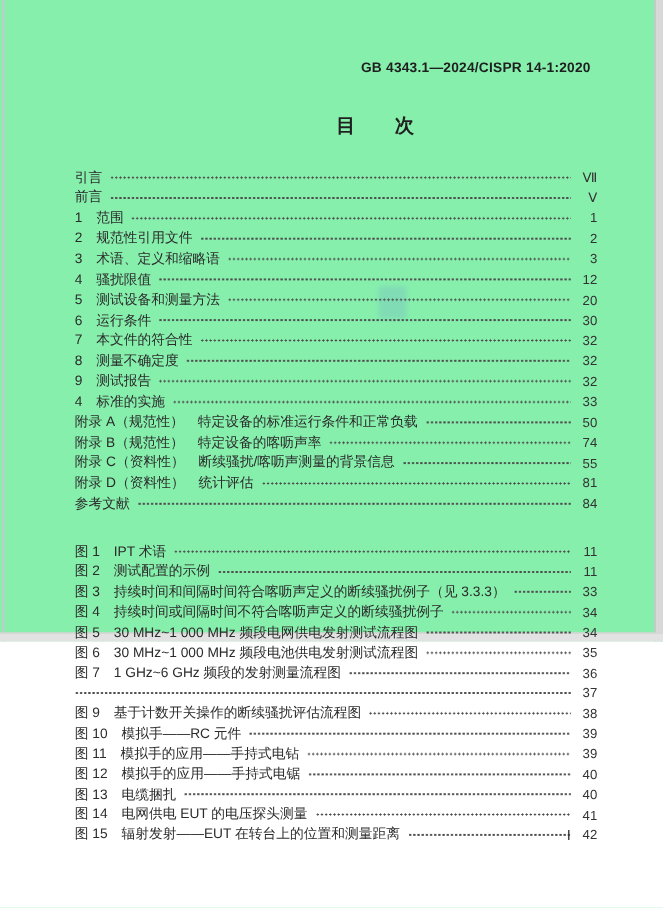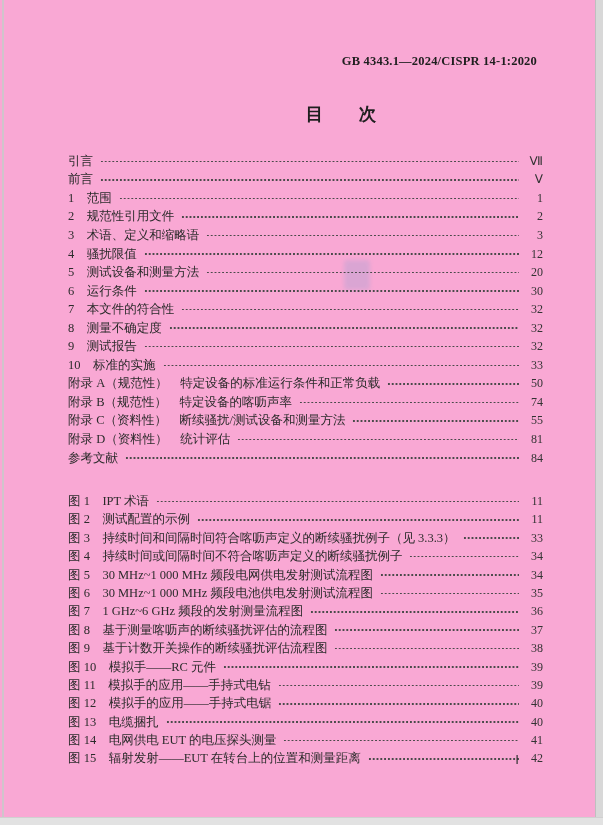--- a/index.html
+++ b/index.html
@@ -6,23 +6,23 @@
     margin: 0;
     padding: 0;
     width: 603px;
     height: 825px;
     background: #ffffff;
     overflow: hidden;
   }
   .page {
     position: relative;
     width: 603px;
-    height: 825px;
-    background: #f9a8d4;
-    font-family: Liberation Serif, serif;
+    height: 583px;
+    background: #86efac;
+    font-family: Liberation Sans, sans-serif;
     color: #2b2b2b;
   }
   
   .edge-left {
     position: absolute; left: 2px; top: 0; width: 2px; height: 100%;
     background: #c9c9c9; opacity: .85;
   }
   .edge-right {
     position: absolute; right: 0; top: 0; width: 7px; height: 100%;
     background: #d8d8d8; border-left: 1px solid #bfbfbf;
@@ -133,36 +133,36 @@
         <span class="toc-label">8　测量不确定度</span>
         <span class="leader"></span>
         <span class="toc-page">32</span>
       </div>
       <div class="toc-row">
         <span class="toc-label">9　测试报告</span>
         <span class="leader"></span>
         <span class="toc-page">32</span>
       </div>
       <div class="toc-row">
-        <span class="toc-label">10　标准的实施</span>
+        <span class="toc-label">4　标准的实施</span>
         <span class="leader"></span>
         <span class="toc-page">33</span>
       </div>
       <div class="toc-row">
         <span class="toc-label">附录 A（规范性）　特定设备的标准运行条件和正常负载</span>
         <span class="leader"></span>
         <span class="toc-page">50</span>
       </div>
       <div class="toc-row">
         <span class="toc-label">附录 B（规范性）　特定设备的喀呖声率</span>
         <span class="leader"></span>
         <span class="toc-page">74</span>
       </div>
       <div class="toc-row">
-        <span class="toc-label">附录 C（资料性）　断续骚扰/测试设备和测量方法</span>
+        <span class="toc-label">附录 C（资料性）　断续骚扰/喀呖声测量的背景信息</span>
         <span class="leader"></span>
         <span class="toc-page">55</span>
       </div>
       <div class="toc-row">
         <span class="toc-label">附录 D（资料性）　统计评估</span>
         <span class="leader"></span>
         <span class="toc-page">81</span>
       </div>
       <div class="toc-row">
         <span class="toc-label">参考文献</span>
@@ -203,21 +203,20 @@
         <span class="toc-label">图 6　30 MHz~1 000 MHz 频段电池供电发射测试流程图</span>
         <span class="leader"></span>
         <span class="toc-page">35</span>
       </div>
       <div class="toc-row">
         <span class="toc-label">图 7　1 GHz~6 GHz 频段的发射测量流程图</span>
         <span class="leader"></span>
         <span class="toc-page">36</span>
       </div>
       <div class="toc-row">
-        <span class="toc-label">图 8　基于测量喀呖声的断续骚扰评估的流程图</span>
         <span class="leader"></span>
         <span class="toc-page">37</span>
       </div>
       <div class="toc-row">
         <span class="toc-label">图 9　基于计数开关操作的断续骚扰评估流程图</span>
         <span class="leader"></span>
         <span class="toc-page">38</span>
       </div>
       <div class="toc-row">
         <span class="toc-label">图 10　模拟手——RC 元件</span>

